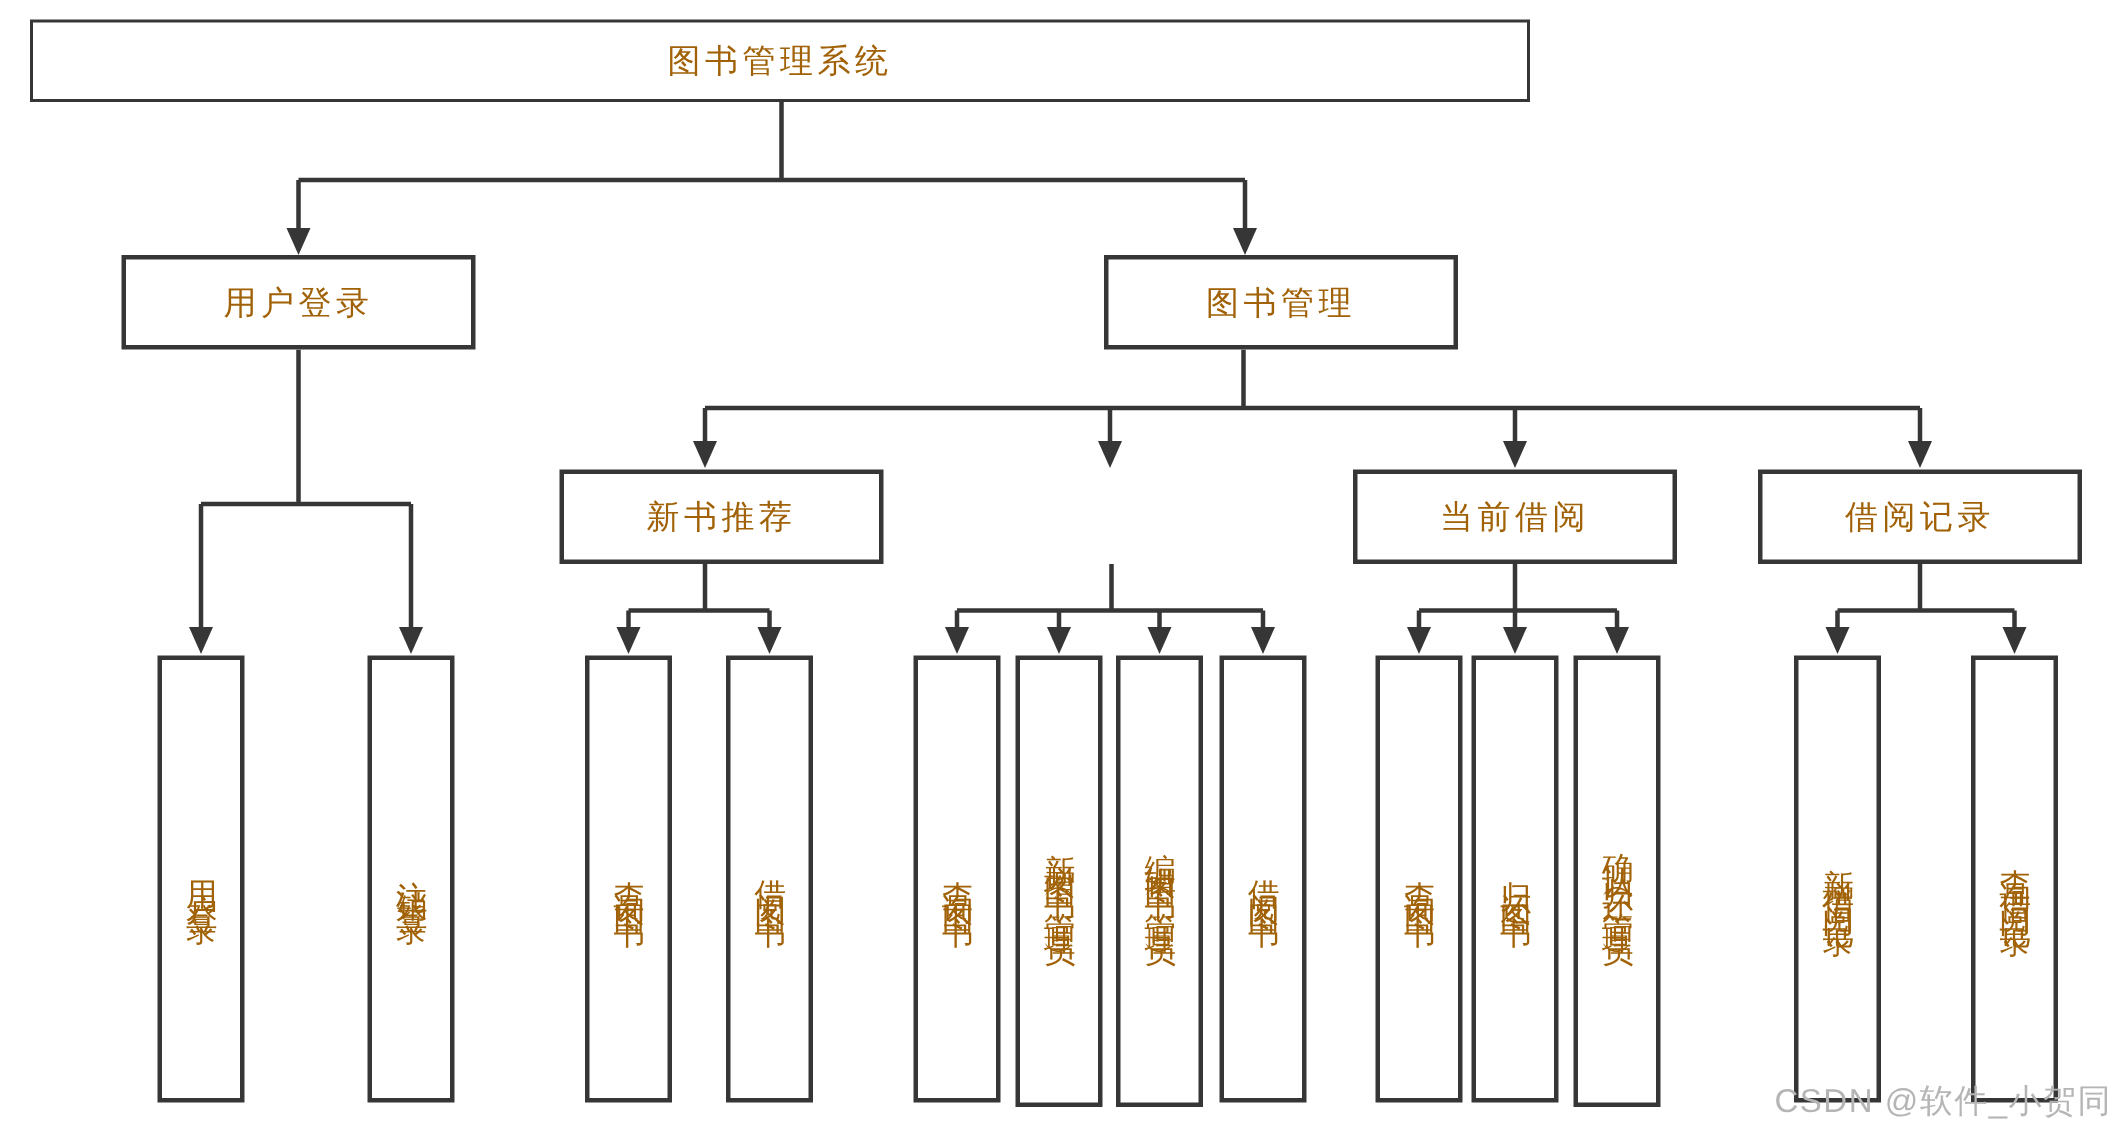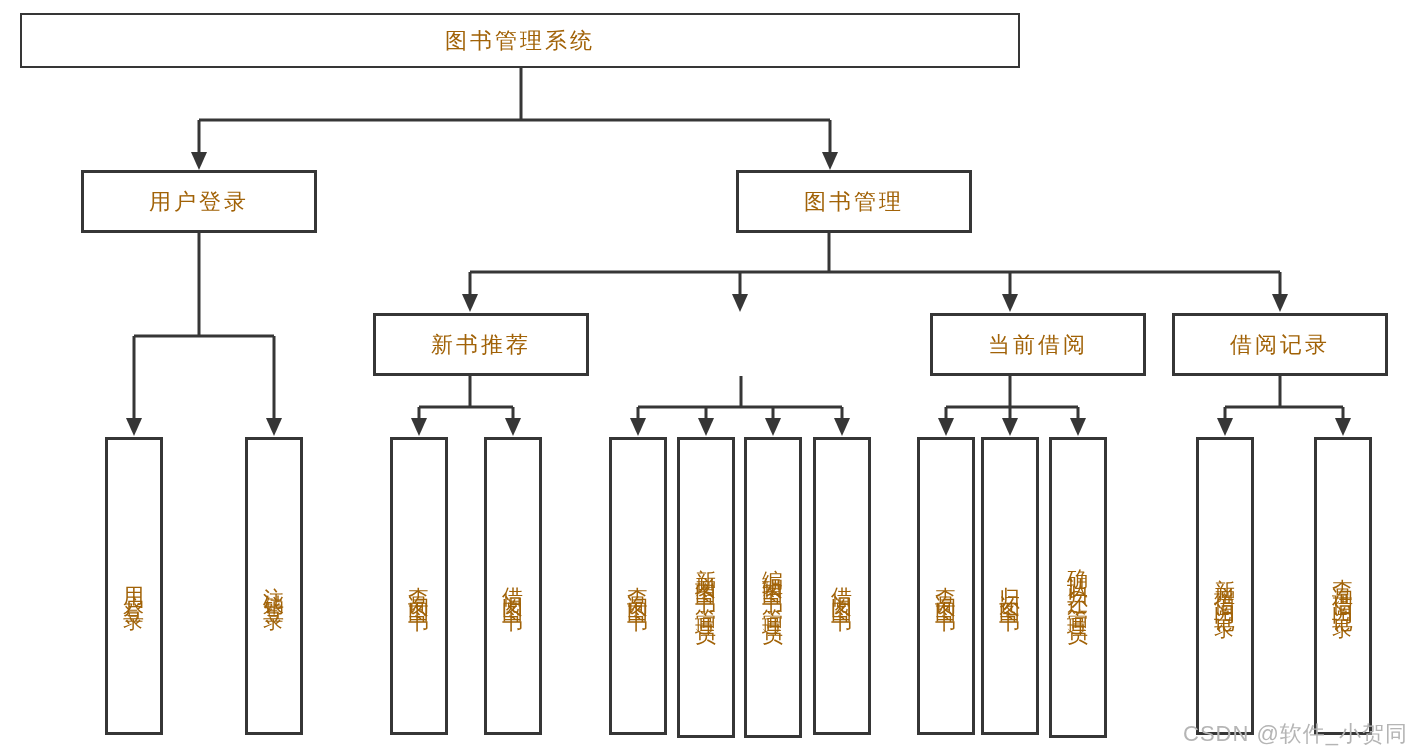--- a/index.html
+++ b/index.html
@@ -108,21 +108,21 @@
       <polygon class="arrowhead" points="1335,418 1351,418 1343,436"></polygon>
     </g>
   </svg>
 
   <div class="box root-box h-label" style="left:20px; top:13px; width:1000px; height:55px;">图书管理系统</div>
 
   <div class="box h-label" style="left:81px; top:170px; width:236px; height:63px;">用户登录</div>
   <div class="box h-label" style="left:736px; top:170px; width:236px; height:63px;">图书管理</div>
 
   <div class="box h-label" style="left:362px; top:313px; width:216px; height:63px;margin-left:11px;">新书推荐</div>
-  <div class="box h-label" style="left:902px; top:313px; width:216px; height:63px;margin-left:28px;">当前借阅</div>
+  <div class="box h-label" style="left:902px; top:313px; width:216px; height:63px;">当前借阅</div>
   <div class="box h-label" style="left:1172px; top:313px; width:216px; height:63px;">借阅记录</div>
 
   <div class="box v-box" style="left:105px; top:437px; width:58px; height:298px;">用户登录</div>
   <div class="box v-box" style="left:245px; top:437px; width:58px; height:298px;">注销登录</div>
 
   <div class="box v-box" style="left:390px; top:437px; width:58px; height:298px;">查询图书</div>
   <div class="box v-box" style="left:484px; top:437px; width:58px; height:298px;">借阅图书</div>
 
   <div class="box v-box" style="left:609px; top:437px; width:58px; height:298px;">查询图书</div>
   <div class="box v-box" style="left:677px; top:437px; width:58px; height:301px;">新增图书（管理员）</div>

